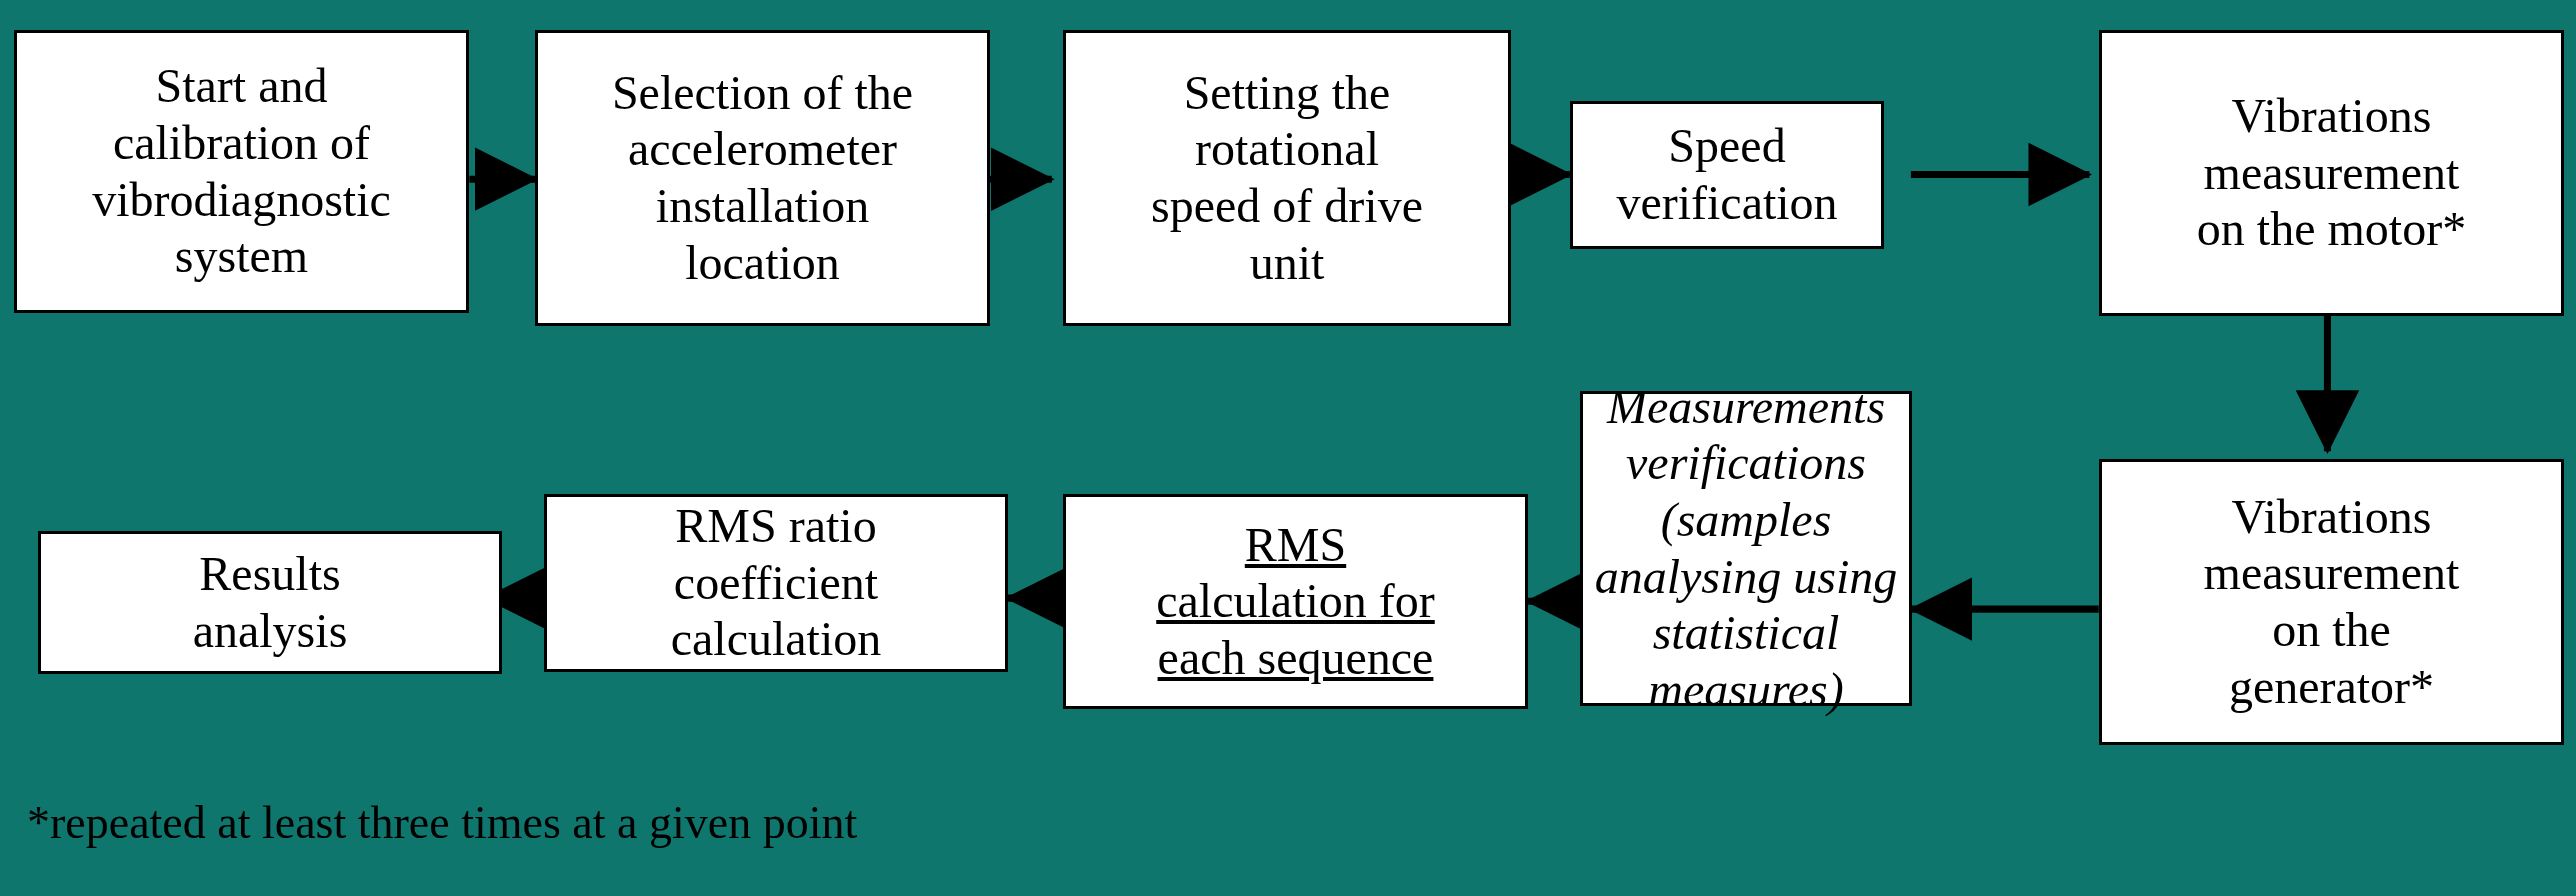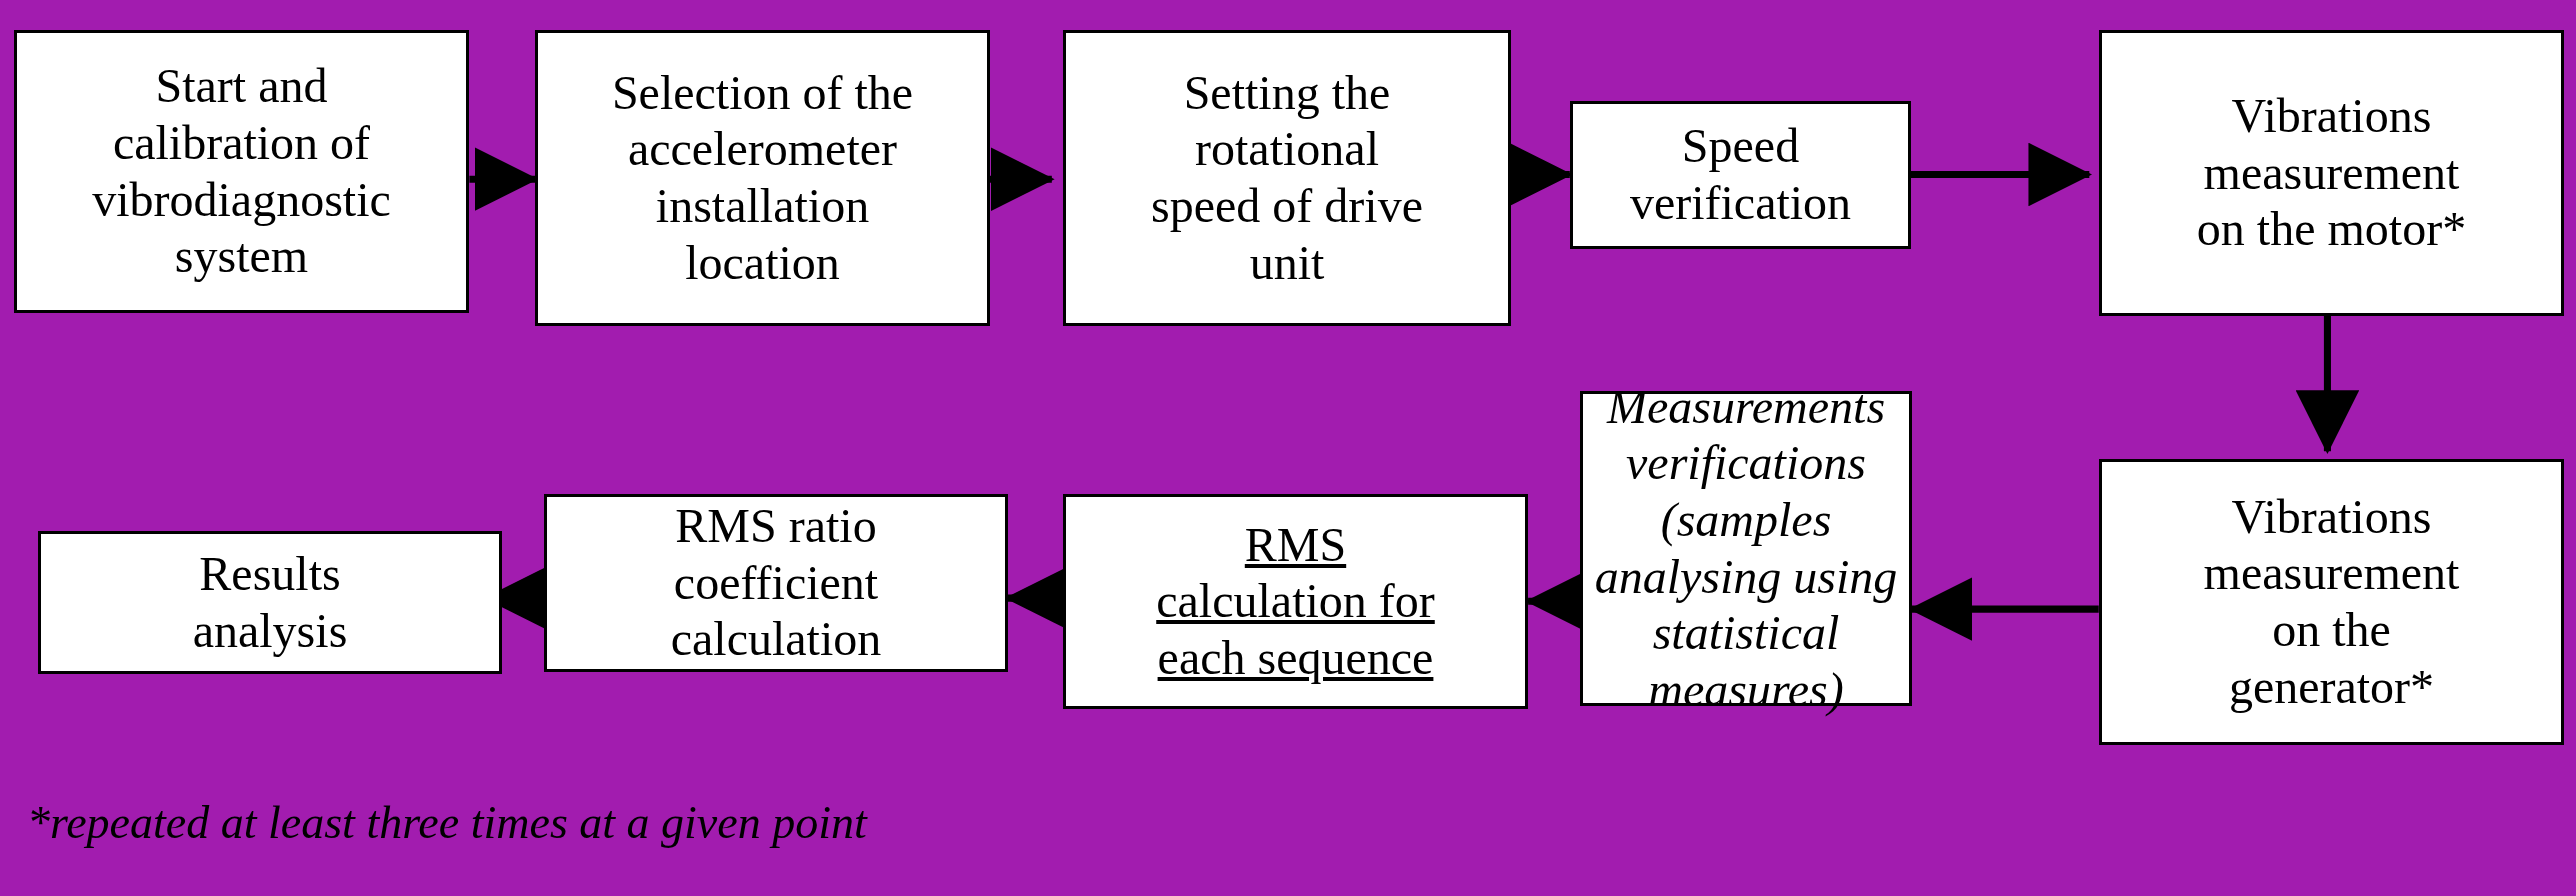--- a/index.html
+++ b/index.html
@@ -1,20 +1,20 @@
 <!DOCTYPE html>
 <html style="font-size:12.6px"><head>
 <meta charset="utf-8">
 <style>
   html,body{margin:0;padding:0;background:#ffffff;}
   #canvas{
     position:relative;
     width:2576px;
     height:896px;
-    background:#a21caf;
+    background:#0f766e;
     font-family:"Liberation Serif","DejaVu Serif",serif;
     color:#000000;
     overflow:hidden;
   }
   .node{
     position:absolute;
     box-sizing:border-box;
     border:3.9px solid #000000;
     background:#ffffff;
     display:flex;
@@ -32,21 +32,20 @@
     left:0;top:0;
     width:2576px;height:896px;
     z-index:1;
     pointer-events:none;
   }
   .footnote{
     position:absolute;
     font-size:46px;
     white-space:pre;
     z-index:3;
-    font-style:italic;
   }
 </style>
 </head>
 <body>
 
 <div id="canvas">
 
   <svg class="edge-layer" viewBox="0 0 3277 1140" width="2576" height="896" xmlns="http://www.w3.org/2000/svg">
     <defs>
       <marker id="ar-r" markerWidth="9" markerHeight="9" refX="8.6" refY="4.5" orient="auto" markerUnits="strokeWidth">
@@ -87,21 +86,21 @@
   <div class="node" style="left:1063px;top:30px;   width:448px;  height:296px;">Setting the
 rotational
 speed of drive
 unit</div>
 
   <div class="node" style="left:535px; top:30px;   width:455px;  height:296px;">Selection of the
 accelerometer
 installation
 location</div>
 
-  <div class="node" style="left:1570px;top:101px;  width:341px;  height:148px;font-family:Liberation Serif, serif;">Speed
+  <div class="node" style="left:1570px;top:101px;  width:314px;  height:148px;font-family:Liberation Serif, serif;">Speed
 verification</div>
 
   <div class="node" style="left:2099px;top:30px;   width:465px;  height:286px;">Vibrations
 measurement
 on the motor*</div>
 
   <div class="node" style="left:2099px;top:459px;  width:465px;  height:286px;">Vibrations
 measurement
 on the
 generator*</div>

